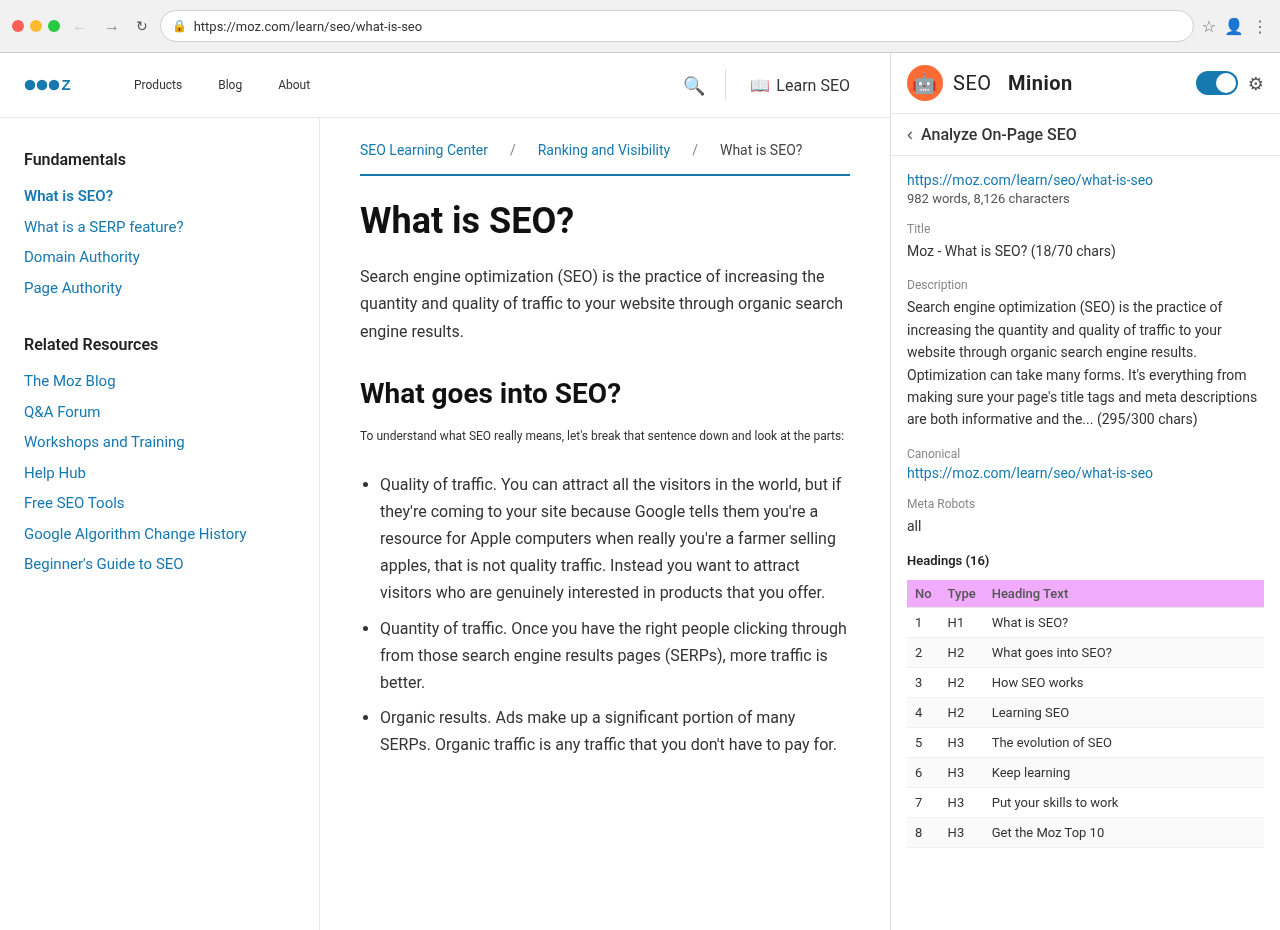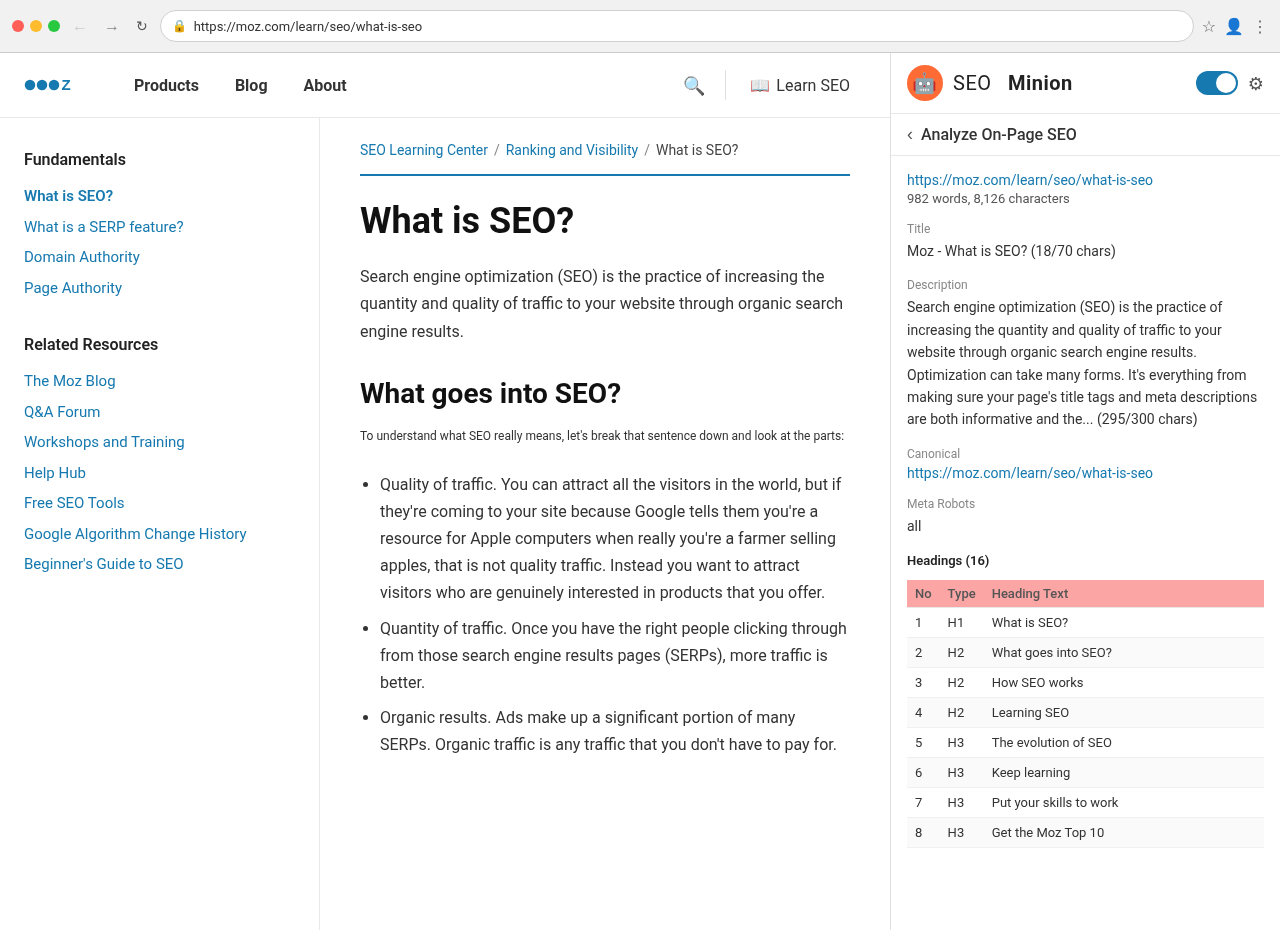--- a/index.html
+++ b/index.html
@@ -24,37 +24,37 @@
 
     
     .page-wrapper { display: flex; height: calc(930px - 52px); overflow: hidden; }
     .website-area { flex: 1; overflow: hidden; display: flex; flex-direction: column; }
 
     
     .site-header { display: flex; align-items: center; padding: 0 24px; height: 65px; border-bottom: 1px solid #e8e8e8; background: #fff; }
     .moz-logo { display: flex; align-items: center; margin-right: 32px; }
     .logo-svg { width: 60px; height: 30px; }
     .site-nav { display: flex; gap: 0; align-items: center; flex: 1; }
-    .nav-item { padding: 0 18px; height: 55px; display: flex; align-items: center; font-size: 16px; color: #333; cursor: pointer; text-decoration: none; font-weight: bold; }
+    .nav-item { padding: 0 18px; height: 55px; display: flex; align-items: center; font-size: 12px; color: #333; cursor: pointer; text-decoration: none; }
     .nav-search { margin-left: auto; cursor: pointer; color: #555; font-size: 18px; padding: 0 12px; }
     .nav-divider { width: 1px; height: 30px; background: #e0e0e0; margin: 0 8px; }
     .learn-seo-btn { display: flex; align-items: center; gap: 6px; padding: 0 16px; height: 65px; font-size: 16px; color: #333; cursor: pointer; }
     .book-icon { font-size: 16px; }
 
     
     .content-wrapper { display: flex; flex: 1; overflow: hidden; }
     .sidebar { width: 320px; padding: 24px 24px; border-right: 1px solid #e8e8e8; overflow-y: auto; flex-shrink: 0; }
     .sidebar-section-title { font-size: 16px; font-weight: 600; color: #222; margin-bottom: 12px; margin-top: 8px; }
     .sidebar-link { display: block; color: #1679AF; text-decoration: none; font-size: 15px; padding: 4px 0; line-height: 1.5; }
     .sidebar-link.active { font-weight: 600; }
     .sidebar-separator { height: 24px; }
 
     
     .main-content { flex: 1; padding: 24px 40px; overflow-y: auto; }
-    .breadcrumb { display: flex; align-items: center; gap: 6px; margin-bottom: 24px; font-size: 14px; color: #555; border-bottom: 2px solid #1679AF; padding-bottom: 16px; }
+    .breadcrumb { display: flex; align-items: center; gap: 22px; margin-bottom: 24px; font-size: 14px; color: #555; border-bottom: 2px solid #1679AF; padding-bottom: 16px; }
     .breadcrumb-link { color: #1679AF; text-decoration: none; cursor: pointer; }
     .breadcrumb-sep { color: #888; }
     .breadcrumb-current { color: #444; }
     .article-h1 { font-size: 36px; font-weight: 700; color: #111; margin-bottom: 20px; line-height: 1.2; }
     .article-intro { font-size: 16px; line-height: 1.7; color: #333; margin-bottom: 32px; }
     .article-h2 { font-size: 28px; font-weight: 700; color: #111; margin-bottom: 16px; line-height: 1.2; }
     .article-para { font-size: 12px; line-height: 1.7; color: #333; margin-bottom: 24px; }
     .article-list { padding-left: 20px; margin-bottom: 16px; }
     .article-list li { font-size: 16px; line-height: 1.7; color: #333; margin-bottom: 8px; }
 
@@ -77,21 +77,21 @@
     .seo-panel-content { padding: 16px; }
     .info-section { margin-bottom: 16px; }
     .info-label { font-size: 12px; color: #888; margin-bottom: 4px; font-weight: 400; }
     .info-link { color: #1679AF; text-decoration: none; font-size: 14px; display: block; margin-bottom: 2px; }
     .info-text { font-size: 13px; color: #555; }
     .info-value { font-size: 14px; color: #333; line-height: 1.6; }
 
     .headings-section { margin-top: 8px; }
     .headings-title { font-size: 13px; font-weight: 600; color: #222; margin-bottom: 12px; }
     .headings-table { width: 100%; border-collapse: collapse; font-size: 13px; }
-    .headings-table th { text-align: left; padding: 6px 8px; color: #555; font-weight: 500; border-bottom: 1px solid #e8e8e8; background: #fca5a5; }
+    .headings-table th { text-align: left; padding: 6px 8px; color: #555; font-weight: 500; border-bottom: 1px solid #e8e8e8; background: #f0abfc; }
     .headings-table td { padding: 7px 8px; border-bottom: 1px solid #f0f0f0; color: #333; vertical-align: top; }
     .headings-table tr:nth-child(even) td { background: #fafafa; }
     .heading-no { width: 32px; }
     .heading-type { width: 40px; }
   </style>
 </head>
 <body>
 
 <div class="browser-chrome">
   <div class="browser-toolbar">

